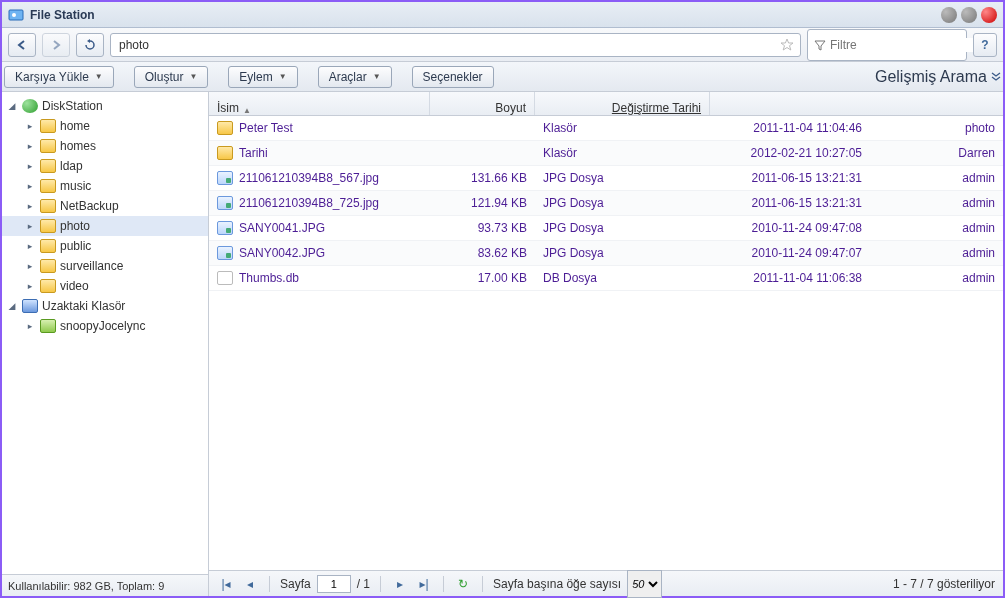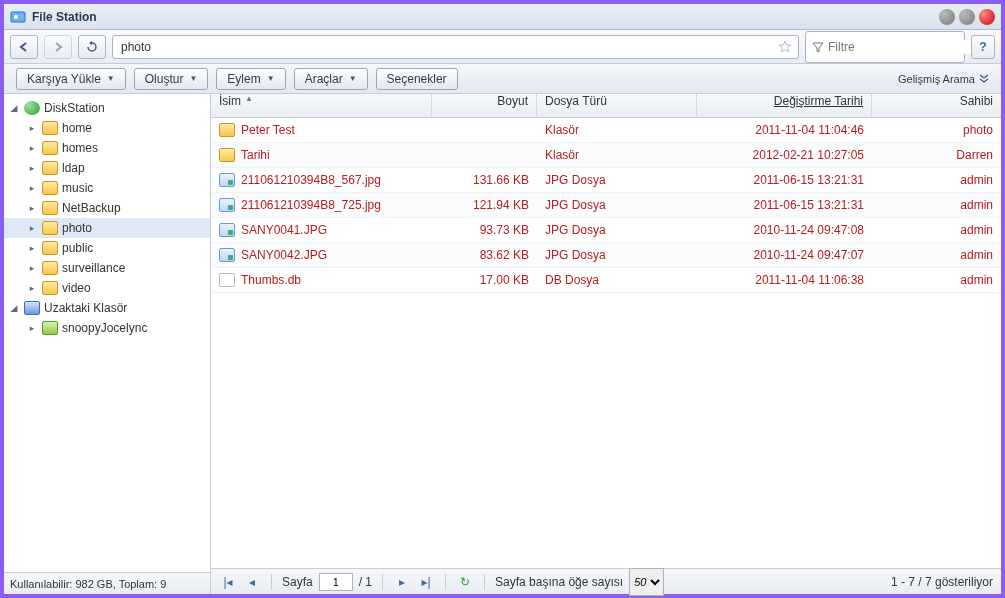--- a/index.html
+++ b/index.html
@@ -1,70 +1,70 @@
 <!DOCTYPE html>
 <html><head>
 <meta charset="utf-8">
 <style>
 * { box-sizing: border-box; margin: 0; padding: 0; }
 body { font-family: Verdana, Arial, sans-serif; font-size: 12px; color: #333; background: #fff; }
-.window { width: 1005px; height: 598px; border: 4px solid #8b5cf6; background: #fff; display: flex; flex-direction: column; }
+.window { width: 1005px; height: 598px; border: 2px solid #8b5cf6; background: #fff; display: flex; flex-direction: column; }
 .titlebar { height: 26px; background: linear-gradient(#e8eef5,#d9e2ed); border-bottom: 1px solid #b0bdd0; display: flex; align-items: center; padding: 0 6px; }
 .titlebar .title-icon { width: 16px; height: 16px; margin-right: 6px; }
 .titlebar .title-text { font-weight: bold; color: #2a3a55; flex: 0 0 auto; }
 .titlebar .spacer { flex: 1; }
 .win-btn { width: 16px; height: 16px; border-radius: 50%; margin-left: 4px; display: inline-flex; align-items: center; justify-content: center; cursor: pointer; }
 .win-min   { background: radial-gradient(circle at 30% 30%, #bbb, #777); }
 .win-max   { background: radial-gradient(circle at 30% 30%, #bbb, #777); }
 .win-close { background: radial-gradient(circle at 30% 30%, #f88, #c00); }
 
 .navbar { height: 34px; background: linear-gradient(#f8f9fb,#e9edf3); border-bottom: 1px solid #c6ccd6; display: flex; align-items: center; padding: 0 6px; gap: 6px; }
 .nav-btn { width: 28px; height: 24px; border: 1px solid #a9b4c4; border-radius: 3px; background: linear-gradient(#fdfdfe,#e6ebf2); display: inline-flex; align-items: center; justify-content: center; cursor: pointer; }
 .path-input { flex: 1; height: 24px; border: 1px solid #a9b4c4; border-radius: 3px; background: #fff; padding: 0 24px 0 8px; position: relative; }
 .path-input input { border: none; outline: none; width: 100%; height: 100%; font-size: 12px; color: #333; }
 .path-star { position: absolute; right: 6px; top: 4px; color: #bbb; }
 .filter-box { width: 160px; height: 32px; border: 1px solid #a9b4c4; border-radius: 3px; background: #fff; display: flex; align-items: center; padding: 0 6px; gap: 4px; }
 .filter-box input { border: none; outline: none; flex: 1; font-size: 12px; color: #666; }
 .help-btn { width: 24px; height: 24px; border: 1px solid #a9b4c4; border-radius: 3px; background: linear-gradient(#fdfdfe,#e6ebf2); display: inline-flex; align-items: center; justify-content: center; cursor: pointer; font-weight: bold; color: #416a9b; }
 
-.toolbar { height: 30px; background: linear-gradient(#f3f6fa,#e4e9f0); border-bottom: 1px solid #c6ccd6; display: flex; align-items: center; padding: 0 12px; gap: 8px; }
+.toolbar { height: 30px; background: linear-gradient(#f3f6fa,#e4e9f0); border-bottom: 1px solid #c6ccd6; display: flex; align-items: center; padding: 0 2px; gap: 20px; }
 .tbtn { height: 22px; border: 1px solid #9aa7b9; border-radius: 3px; background: linear-gradient(#fdfdfe,#e3e8ef); padding: 0 10px; display: inline-flex; align-items: center; gap: 6px; cursor: pointer; font-size: 12px; color: #2d3a4f; }
 .tbtn .caret { font-size: 8px; color: #555; }
 .toolbar .spacer { flex: 1; }
-.adv-search { color: #2d3a4f; font-size: 11px; display: flex; align-items: center; gap: 4px; cursor: pointer; }
+.adv-search { color: #2d3a4f; font-size: 16px; display: flex; align-items: center; gap: 4px; cursor: pointer; }
 
 .body { flex: 1; display: flex; min-height: 0; }
 .sidebar { width: 207px; border-right: 1px solid #c6ccd6; display: flex; flex-direction: column; }
 .tree { flex: 1; overflow: auto; padding: 4px 0; }
 .tree-node { display: flex; align-items: center; height: 20px; padding-left: 6px; cursor: pointer; white-space: nowrap; }
 .tree-node.level1 { padding-left: 4px; }
 .tree-node.level2 { padding-left: 22px; }
 .tree-node.selected { background: #dfe8f6; }
 .tree-toggle { width: 12px; color: #5a6a80; font-size: 9px; display: inline-block; text-align: center; }
 .tree-icon { width: 16px; height: 14px; margin: 0 4px; display: inline-block; }
 .folder-ico { background: linear-gradient(#ffe9a8,#f7c747); border: 1px solid #c99a1f; border-radius: 2px; }
 .disk-ico { background: radial-gradient(circle at 30% 30%, #9de29d, #2e9e2e); border-radius: 50%; }
 .pc-ico { background: linear-gradient(#cfe3ff,#6b98dd); border: 1px solid #3c6db3; border-radius: 2px; }
 .remote-ico { background: linear-gradient(#d7f0b0,#8fc94d); border: 1px solid #5a9a20; border-radius: 2px; }
 .sidebar-status { height: 22px; border-top: 1px solid #c6ccd6; background: linear-gradient(#f5f7fa,#e9edf3); font-size: 11px; color: #333; display: flex; align-items: center; padding: 0 6px; white-space: nowrap; overflow: hidden; }
 
 .main { flex: 1; display: flex; flex-direction: column; min-width: 0; }
 .grid-header { height: 24px; background: linear-gradient(#f7f9fc,#e9edf3); border-bottom: 1px solid #c6ccd6; display: flex; }
-.gh-cell { border-right: 1px solid #d4dae3; display: flex; align-items: flex-start; padding: 0 8px; font-size: 12px; color: #333; }
+.gh-cell { border-right: 1px solid #d4dae3; display: flex; align-items: flex-end; padding: 0 8px; font-size: 12px; color: #333; }
 .gh-name  { width: 221px; }
 .gh-size  { width: 105px; justify-content: flex-end; }
 .gh-type  { width: 160px; }
 .gh-date  { width: 175px; justify-content: flex-end; text-decoration: underline; }
 .gh-owner { flex: 1; justify-content: flex-end; border-right: none; }
 .sort-ind { font-size: 8px; color: #777; margin-left: 4px; }
 
 .grid-body { flex: 1; overflow: auto; background: #fff; }
 .row { display: flex; height: 25px; align-items: center; border-bottom: 1px solid #f0f2f5; }
 .row:nth-child(even) { background: #fafbfc; }
-.cell { padding: 0 8px; font-size: 12px; color: #b91c1c; overflow: hidden; text-overflow: ellipsis; white-space: nowrap; }
+.cell { padding: 0 8px; font-size: 12px; color: #4c1d95; overflow: hidden; text-overflow: ellipsis; white-space: nowrap; }
 .c-name  { width: 221px; display: flex; align-items: center; gap: 6px; }
 .c-size  { width: 105px; text-align: right; }
 .c-type  { width: 160px; }
 .c-date  { width: 175px; text-align: right; }
 .c-owner { flex: 1; text-align: right; }
 .file-ico { width: 16px; height: 14px; display: inline-block; }
 .jpg-ico  { background: linear-gradient(#eaf3ff,#bcd6fb); border: 1px solid #6b98dd; border-radius: 2px; position: relative; }
 .jpg-ico::after { content:''; position:absolute; right:1px; bottom:1px; width:5px; height:5px; background:#4a7; border-radius:1px; }
 .db-ico   { background: #fff; border: 1px solid #bbb; border-radius: 2px; }
 
@@ -232,23 +232,21 @@
       <div class="sidebar-status">Kullanılabilir: 982 GB, Toplam: 9</div>
     </div>
 
     <div class="main">
       <div class="grid-header">
         <div class="gh-cell gh-name">
             <span>İsim</span>
             <span class="sort-ind">▲</span>
           </div>
         <div class="gh-cell gh-size">Boyut</div>
-        <div class="gh-cell gh-type">Dosya Türü</div>
         <div class="gh-cell gh-date">Değiştirme Tarihi</div>
-        <div class="gh-cell gh-owner">Sahibi</div>
       </div>
       <div class="grid-body" id="grid-body">
           <div class="row">
             <div class="cell c-name">
               <span class="file-ico folder-ico"></span>
               <span>Peter Test</span>
             </div>
             <div class="cell c-size"></div>
             <div class="cell c-type">Klasör</div>
             <div class="cell c-date">2011-11-04 11:04:46</div>

